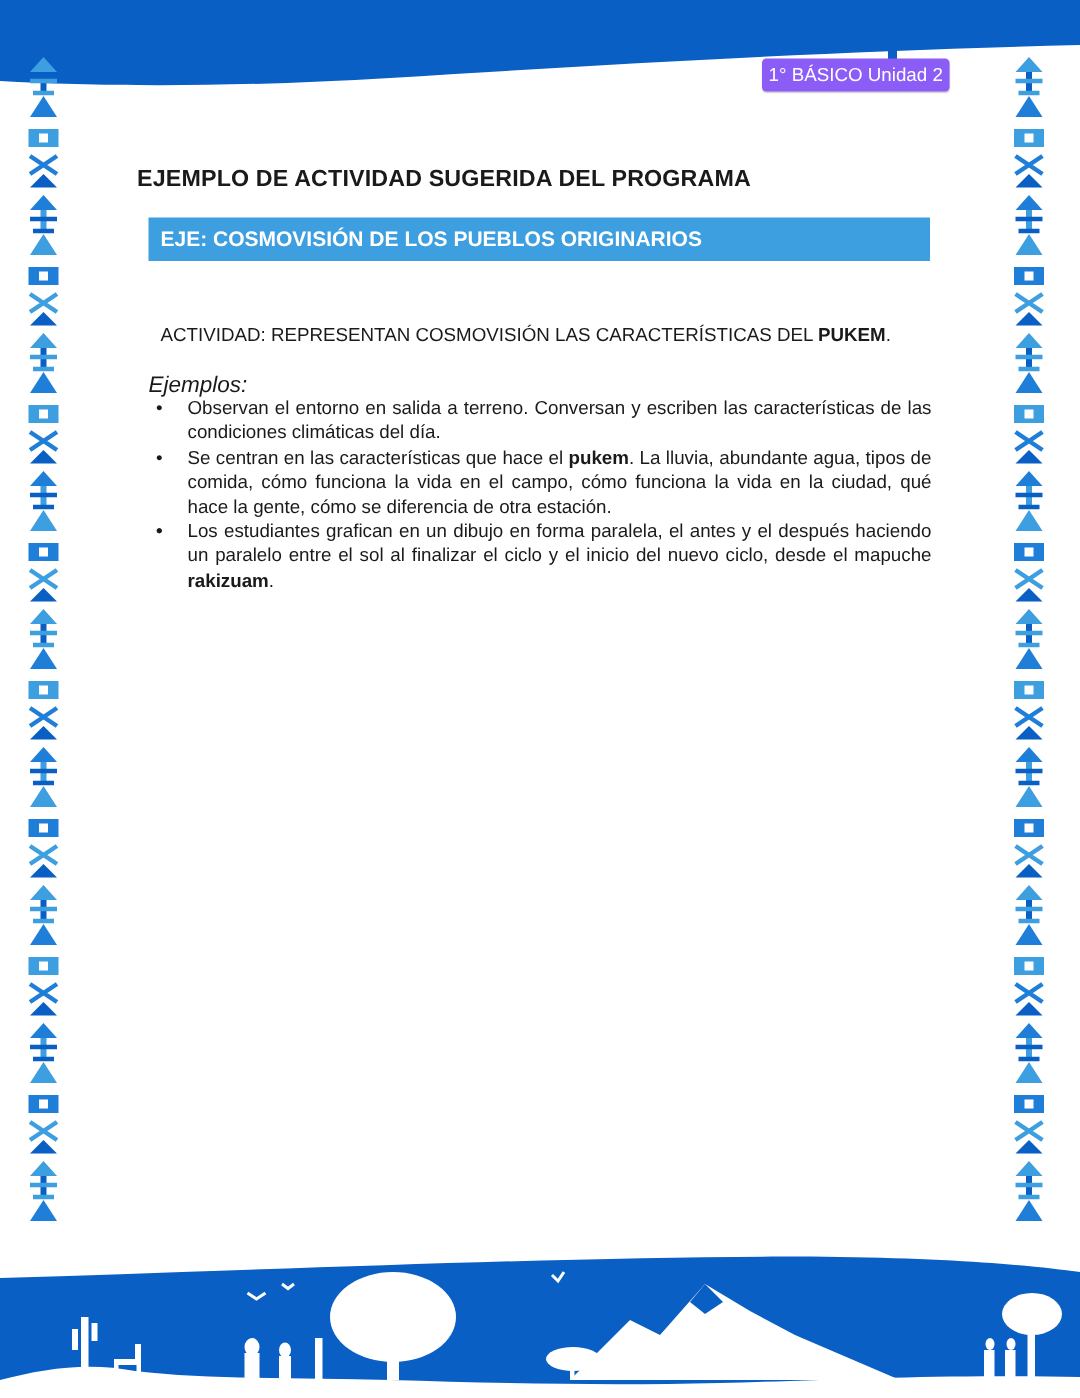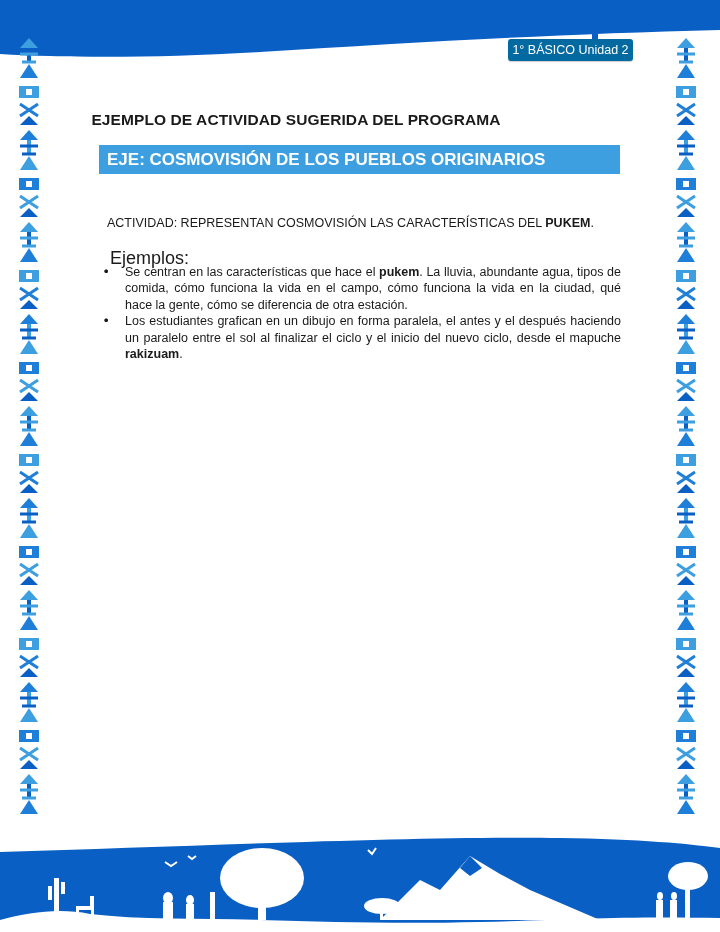--- a/index.html
+++ b/index.html
@@ -6,43 +6,43 @@
   body {
     width:720px; height:932px; position:relative; overflow:hidden;
     background:#ffffff;
     font-family:"Liberation Sans", sans-serif;
     color:#1a1a1a;
   }
   .top-band { position:absolute; left:0; top:0; width:720px; height:60px; }
   .top-band svg { display:block; }
   .unit-badge {
     position:absolute; left:508px; top:39px; width:125px; height:22px;
-    background:#0369a1; border-radius:3px; color:#fff;
+    background:#8b5cf6; border-radius:3px; color:#fff;
     font-size:12.5px; line-height:22px; text-align:center;
     box-shadow:0 1px 1px rgba(0,0,0,0.2);
   }
   .badge-stem { position:absolute; left:592px; top:30px; width:6px; height:10px; background:#0a5fc4; }
   .border-strip { position:absolute; top:36px; width:26px; height:780px; }
   .border-left { left:16px; }
   .border-right { left:673px; }
   .motif { width:26px; height:44px; display:block; margin-bottom:2px; }
 
   .page-title {
     position:absolute; left:0; top:111px; width:592px; text-align:center;
     font-weight:bold; font-size:15.5px; letter-spacing:0.1px;
   }
   .axis-banner {
     position:absolute; left:99px; top:145px; width:521px; height:29px;
-    background:#3d9ee0; color:#fff; font-weight:bold; font-size:17px;
+    background:#3d9ee0; color:#fff; font-weight:bold; font-size:14px;
     line-height:29px; padding-left:8px; box-sizing:border-box;
   }
   .activity-line {
     position:absolute; left:107px; top:216px; font-size:12.5px;
   }
-  .examples-label { position:absolute; left:110px; top:248px; font-size:18px; }
+  .examples-label { position:absolute; left:99px; top:248px; font-size:15px;font-style:italic; }
   .bullets {
     position:absolute; left:99px; top:264px; width:522px; margin:0; padding:0; list-style:none;
     font-size:12.5px; line-height:16.4px;
   }
   .bullets li { position:relative; padding-left:26px; text-align:justify; margin:0; }
   .bullet-dot { position:absolute; left:5px; top:0; }
   .bold { font-weight:bold; }
 
   .bottom-band { position:absolute; left:0; top:820px; width:720px; height:112px; }
   .bottom-band svg { display:block; }
@@ -273,21 +273,21 @@
 
 <div class="activity-line">
   <span>ACTIVIDAD: REPRESENTAN COSMOVISIÓN LAS CARACTERÍSTICAS DEL </span><span class="bold">PUKEM</span><span>.</span>
 </div>
 
 <div class="examples-label">Ejemplos:</div>
 
 <ul class="bullets">
   <li>
     <span class="bullet-dot">•</span>
-    <span class="bold"></span><span></span>
+    <span>Observan el entorno en salida a terreno. Conversan y escriben las características de las condiciones climáticas del día.</span><span class="bold"></span><span></span>
   </li>
   <li>
     <span class="bullet-dot">•</span>
     <span>Se centran en las características que hace el </span><span class="bold">pukem</span><span>. La lluvia, abundante agua, tipos de comida, cómo funciona la vida en el campo, cómo funciona la vida en la ciudad, qué hace la gente, cómo se diferencia de otra estación.</span>
   </li>
   <li>
     <span class="bullet-dot">•</span>
     <span class="bold"></span><span></span>
   </li>
   <li>

